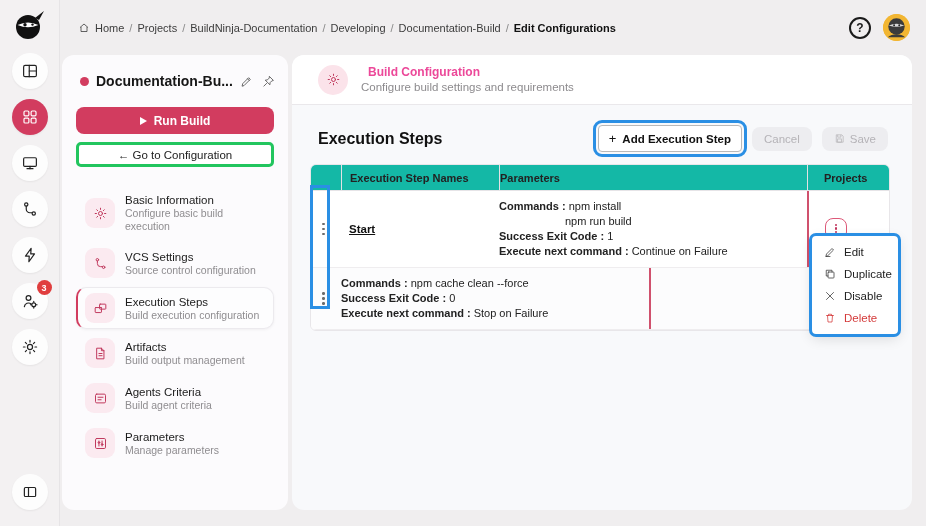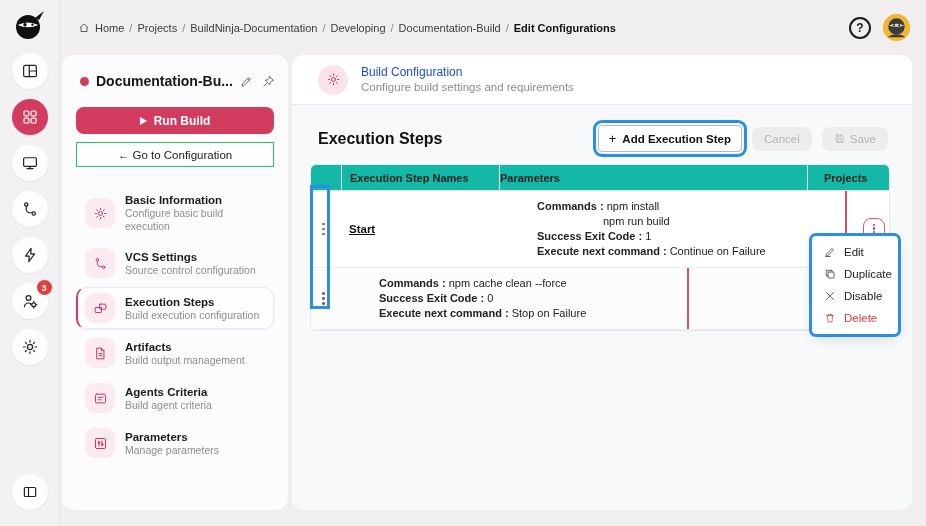--- a/index.html
+++ b/index.html
@@ -41,38 +41,38 @@
   .proj-row { display:flex; align-items:center; gap:7px; padding:2px 4px; }
   .proj-dot { width:9px; height:9px; border-radius:50%; background:#d23c5f; flex:none; }
   .proj-title { font-size:14px; font-weight:700; color:#161616; white-space:nowrap; }
   .proj-icons { margin-left:auto; display:flex; gap:9px; }
   .icon-btn { background:none; border:none; cursor:pointer; padding:0; }
   .icon-btn svg { width:13px; height:13px; stroke:#4a4a4a; stroke-width:1.5; fill:none; stroke-linecap:round; stroke-linejoin:round; }
   .run-btn { margin-top:16px; width:100%; height:27px; background:#d23c5f; color:#fff; border:none; border-radius:8px;
              font-family:inherit; font-size:12px; font-weight:700; display:flex; align-items:center; justify-content:center;
              gap:7px; cursor:pointer; }
   .run-btn .play { width:0; height:0; border-left:7px solid #fff; border-top:4.5px solid transparent; border-bottom:4.5px solid transparent; }
-  .goto-btn { margin-top:8px; width:100%; height:25px; background:#fff; color:#222; border:1px solid #22c55e; border-radius:0;
+  .goto-btn { margin-top:8px; width:100%; height:25px; background:#fff; color:#222; border:3px solid #22c55e; border-radius:5px;
               font-family:inherit; font-size:11.5px; cursor:pointer; }
   .nav { margin-top:20px; display:flex; flex-direction:column; gap:3px; }
   .nav-item { display:flex; align-items:center; gap:10px; padding:5px 7px; border:1px solid transparent;
               border-left:2px solid transparent; border-radius:10px; cursor:pointer; }
   .nav-item.active { background:#fdfdfe; border-color:#eceaee; border-left-color:#d23c5f; box-shadow:0 1px 3px rgba(0,0,0,.05); }
   .nav-ic { width:30px; height:30px; flex:none; border-radius:9px; background:#fbeaf0; display:flex; align-items:center; justify-content:center; }
   .nav-ic svg { width:15px; height:15px; stroke:#c13a5e; stroke-width:1.6; fill:none; stroke-linecap:round; stroke-linejoin:round; }
-  .nav-tt { font-size:11.5px; font-weight:700; color:#1c1c1c; line-height:14px; }
+  .nav-tt { font-size:11.5px; font-weight:400; color:#1c1c1c; line-height:14px; }
   .nav-st { font-size:10.5px; color:#8f8d90; line-height:13px; }
 
   
   .main { position:absolute; left:292px; top:55px; width:620px; height:455px; background:#f8f9fb; border-radius:12px; }
   .main-head { height:50px; background:#fff; border-radius:12px 12px 0 0; border-bottom:1px solid #eae8eb;
                display:flex; align-items:center; gap:13px; padding:0 26px; }
   .mh-ic { width:30px; height:30px; border-radius:50%; background:#fbe3ea; display:flex; align-items:center; justify-content:center; flex:none; }
   .mh-ic svg { width:15px; height:15px; stroke:#c13a5e; stroke-width:1.6; fill:none; stroke-linecap:round; }
-  .mh-title { font-size:12px; font-weight:400; color:#1d4ed8; line-height:15px; }
+  .mh-title { font-size:12px; font-weight:700; color:#ec4899; line-height:15px;margin-left:7px; }
   .mh-sub { font-size:11.5px; color:#8d8b8e; line-height:14px; }
 
   .section-row { display:flex; align-items:center; margin:20px 24px 0 26px; }
   .section-title { font-size:16px; font-weight:700; color:#111; }
   .toolbar { margin-left:auto; display:flex; align-items:center; gap:10px; }
   .add-btn { display:flex; align-items:center; gap:6px; background:#fff; border:1px solid #b9b9b9; border-radius:4px;
              padding:5px 10px; font-family:inherit; font-size:11.5px; font-weight:600; color:#111; cursor:pointer;
              outline:3px solid #2a8fe4; outline-offset:2px; }
   .add-btn .plus { font-size:13px; font-weight:400; }
   .ghost-btn { display:flex; align-items:center; gap:5px; background:#ededf0; border:none; border-radius:8px;
@@ -87,21 +87,21 @@
   .cell.c-name { width:158px; flex:none; padding-left:8px; }
   .cell.c-param { width:308px; flex:none; }
   .cell.c-act { flex:1; padding-left:16px; }
   .thead .cell + .cell { border-left:1px solid #e3e1e4; align-self:stretch; display:flex; align-items:center; }
   .trow { display:flex; border-bottom:1px solid #efedef; background:#fff; }
   .trow.alt { background:#fcfcfd; }
   .trow .c-drag { cursor:grab; }
   .drag-dots { display:grid; grid-template-columns:repeat(2,3px); grid-auto-rows:3px; gap:2px; }
   .drag-dots i { width:2.5px; height:2.5px; border-radius:50%; background:#6c6c6c; }
   .trow .c-name { display:flex; align-items:center; font-size:11.5px; font-weight:700; color:#111;text-decoration:underline; }
-  .trow .c-param { padding:8px 0; font-size:11px; color:#222;margin-left:38px; }
+  .trow .c-param { padding:8px 0; font-size:11px; color:#222; }
   .pline { line-height:15px; }
   .pline .plabel { font-weight:700; }
   .pline.indent { padding-left:66px; }
   .trow .c-act { display:flex; align-items:center; border-left:2px solid #d0516d; }
   .dots-btn { width:22px; height:22px; border:1.5px solid #dd5878; border-radius:8px; background:#fff; cursor:pointer;
               display:flex; align-items:center; justify-content:center; }
   .vdots { display:grid; grid-auto-rows:3.5px; gap:0; }
   .vdots i { width:2.5px; height:2.5px; border-radius:50%; background:#c2335c; }
 
   

